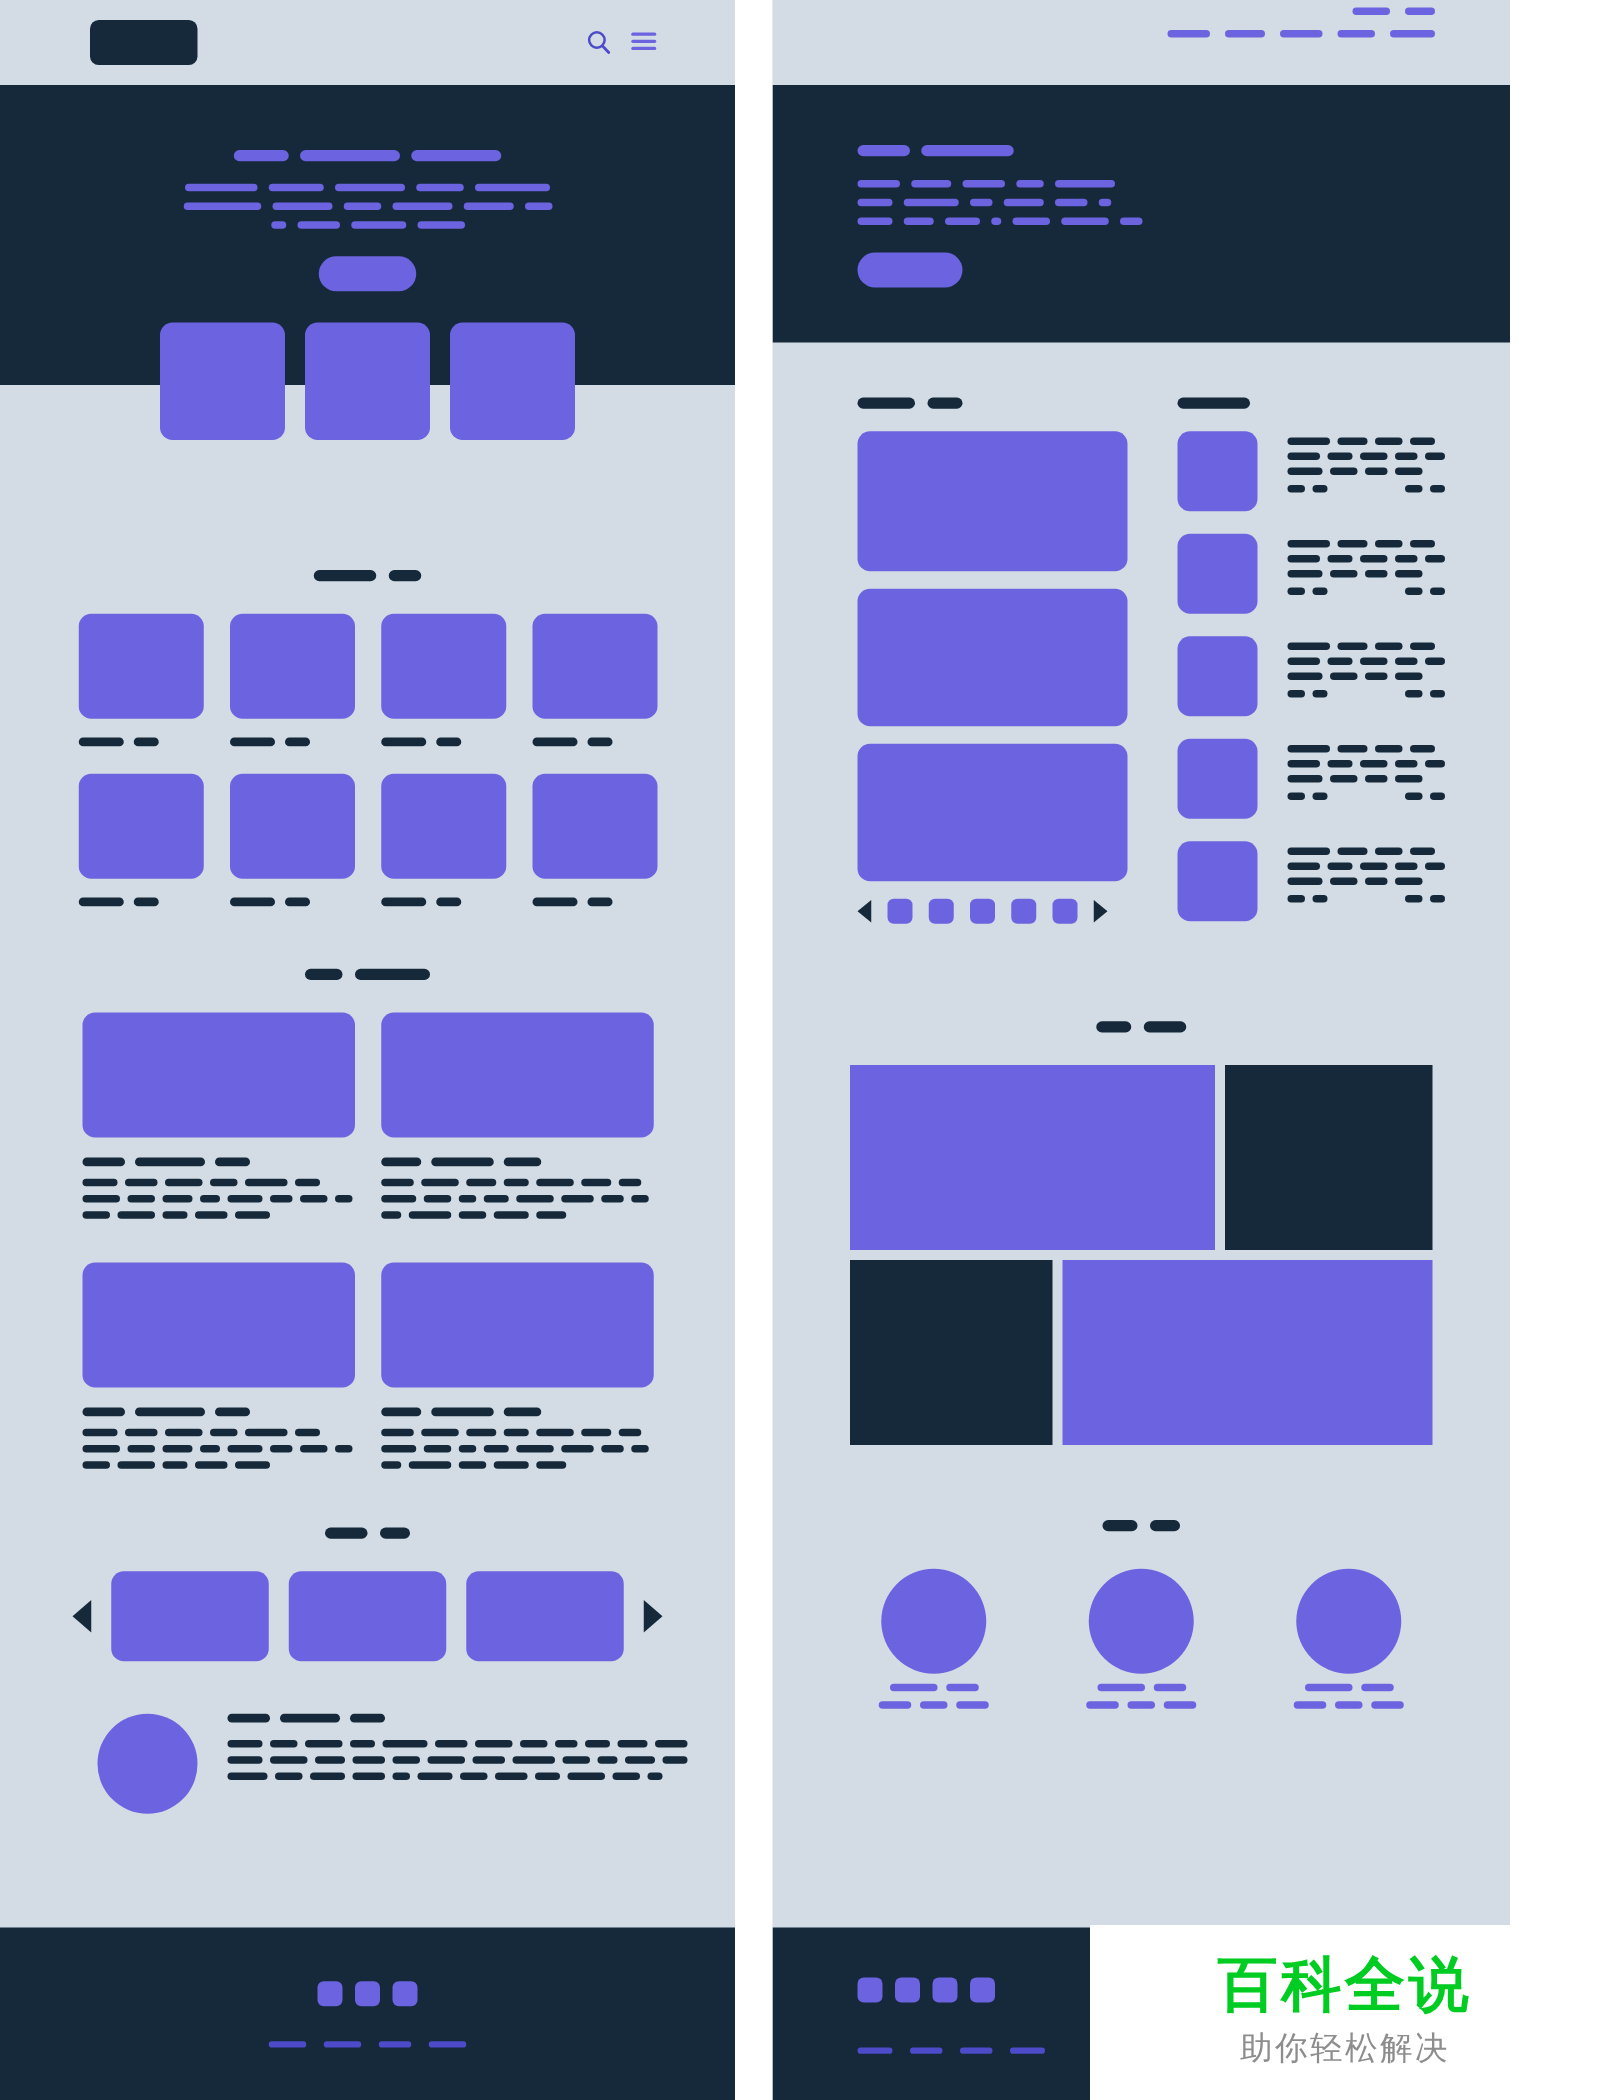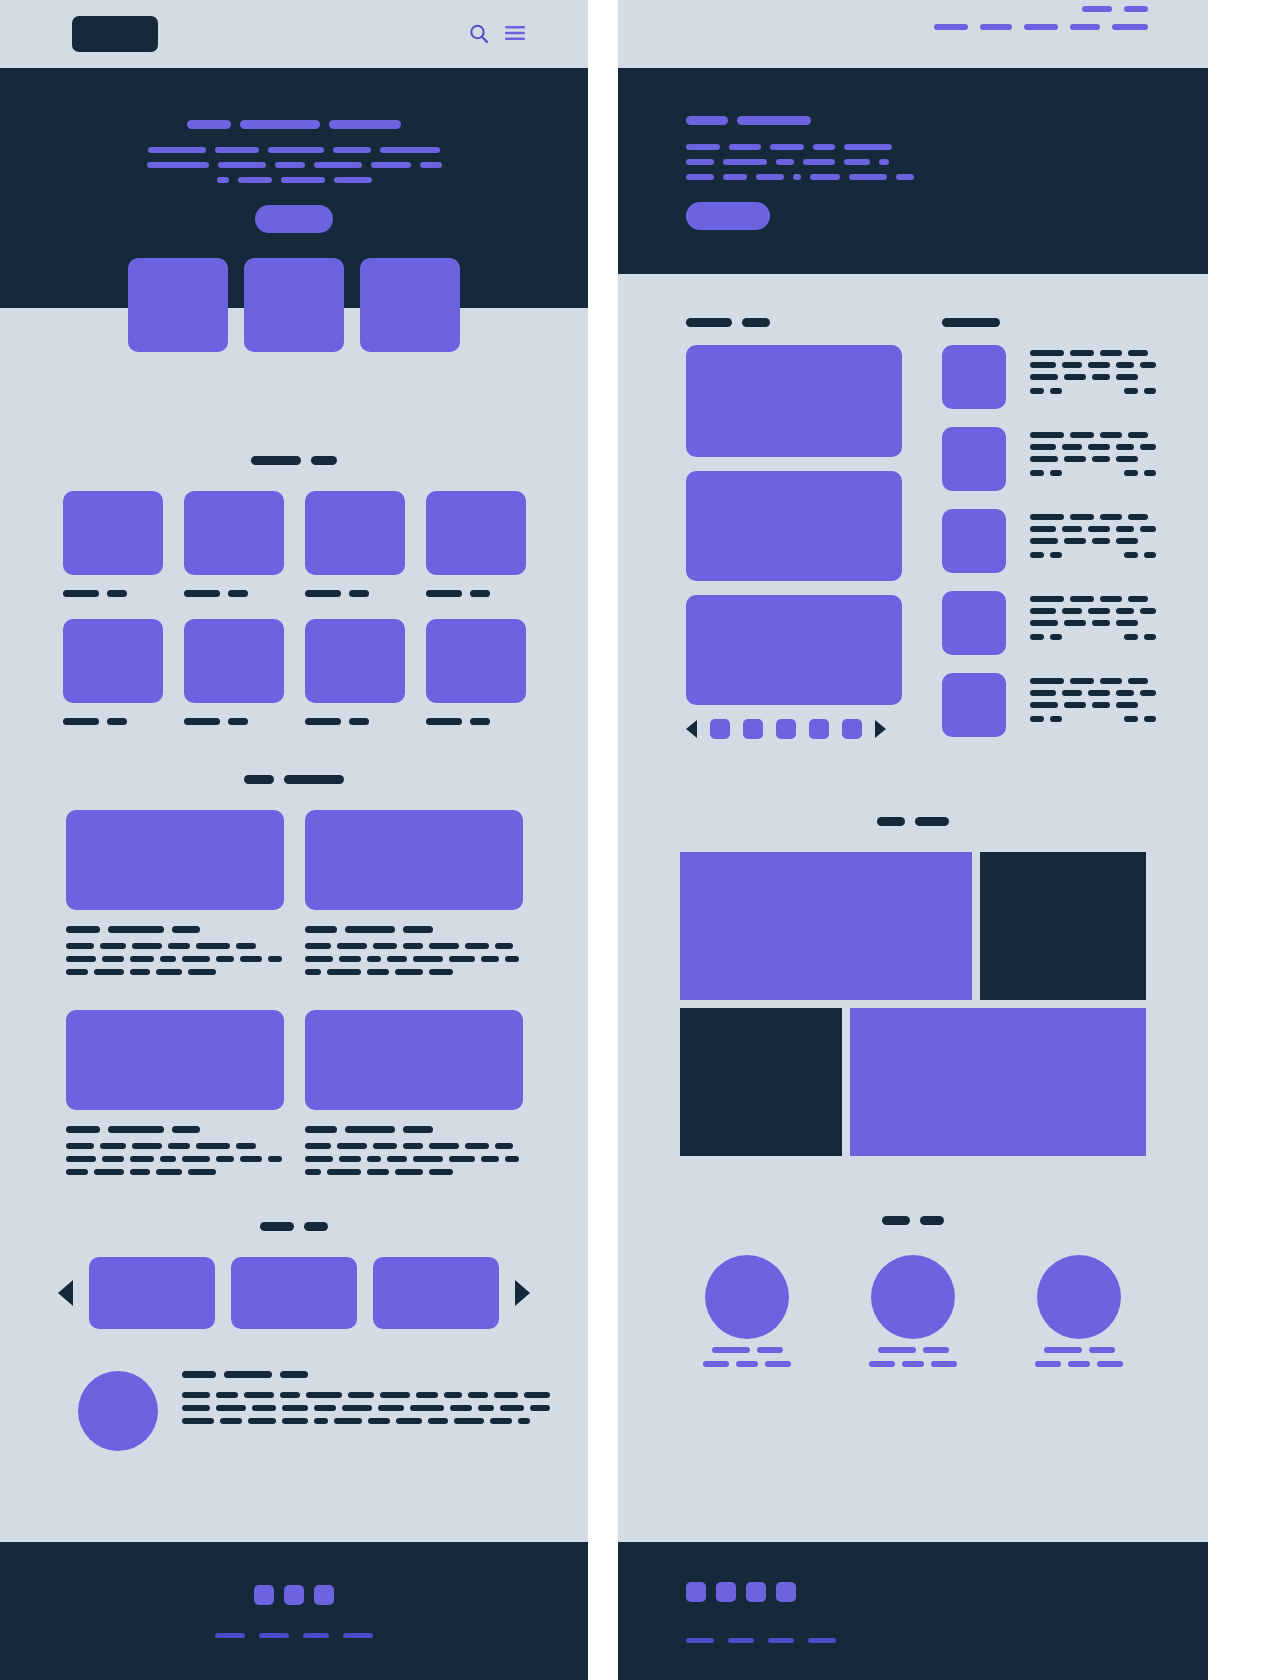--- a/index.html
+++ b/index.html
@@ -795,14 +795,18 @@
       </div>
       <div class="flinks">
         <i class="ln" style="width:28px"></i>
         <i class="ln" style="width:26px"></i>
         <i class="ln" style="width:26px"></i>
         <i class="ln" style="width:28px"></i>
       </div>
     </div>
   </div>
 
+  <div id="watermark">
+    <div id="wm-title">百科全说</div>
+    <div id="wm-sub">助你轻松解决</div>
+  </div>
 
 </div>
 
 </body></html>

